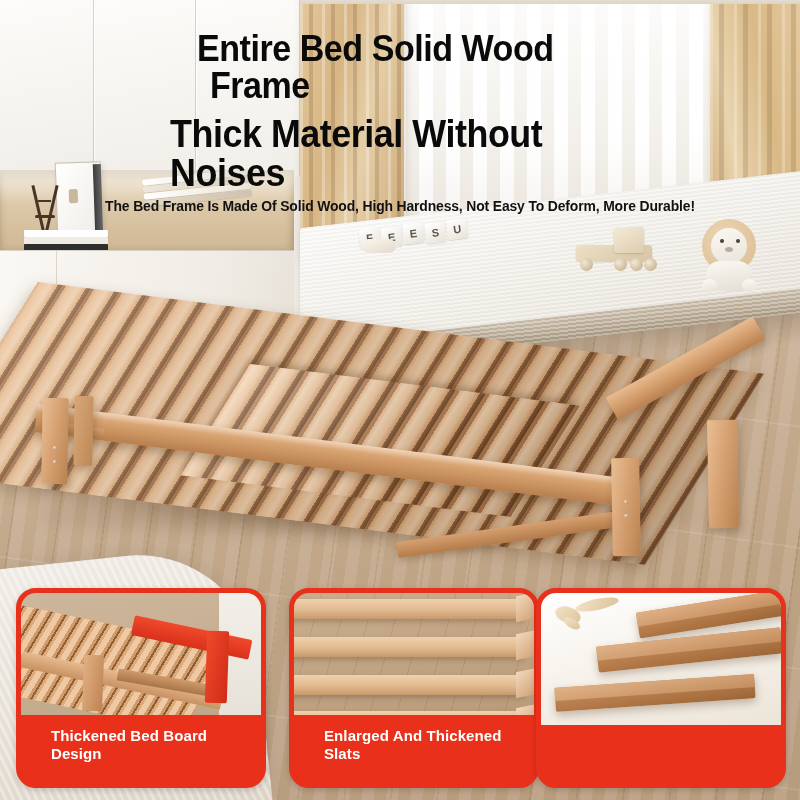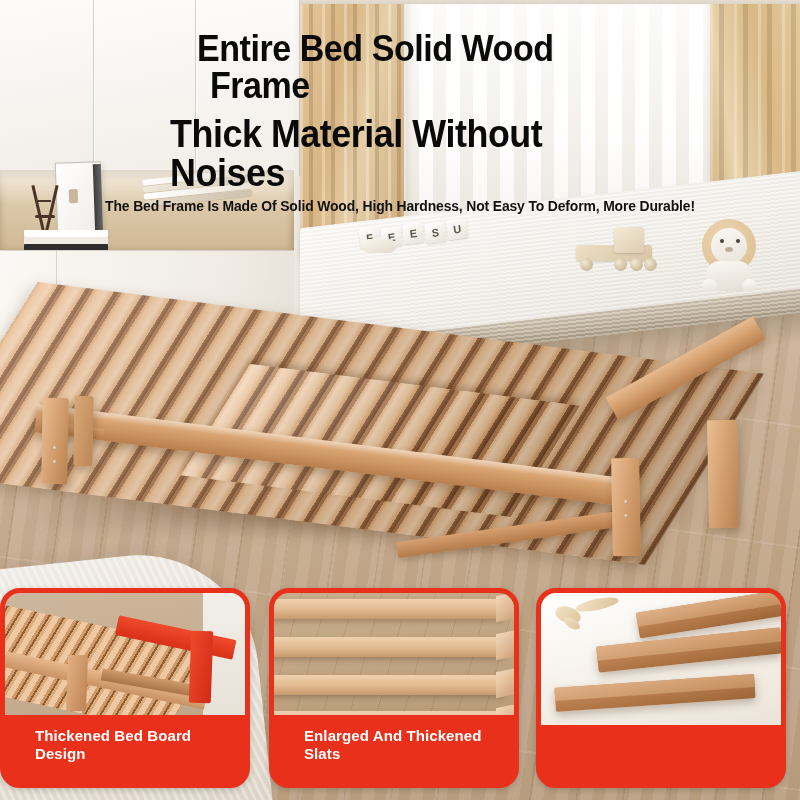--- a/index.html
+++ b/index.html
@@ -410,22 +410,22 @@
     position:absolute; left:0; top:588px; width:800px; height:205px;
   }
   .card{
     position:absolute; top:0; width:250px; height:200px;
     border:5px solid #e8301b;
     border-radius:20px;
     overflow:hidden;
     background:#e8301b;
     box-shadow:0 2px 6px rgba(0,0,0,.18);
   }
-  .card.c1{ left:0 }
-  .card.c2{ left:269px }
+  .card.c1{ left:16px }
+  .card.c2{ left:289px }
   .card.c3{ left:536px }
 
   .card-photo{
     position:absolute; left:0; top:0; width:100%; height:132px;
     overflow:hidden;
   }
   .card-label{
     position:absolute; left:0; bottom:0; width:100%; height:68px;
     background:#e8301b;
     color:#fff;

